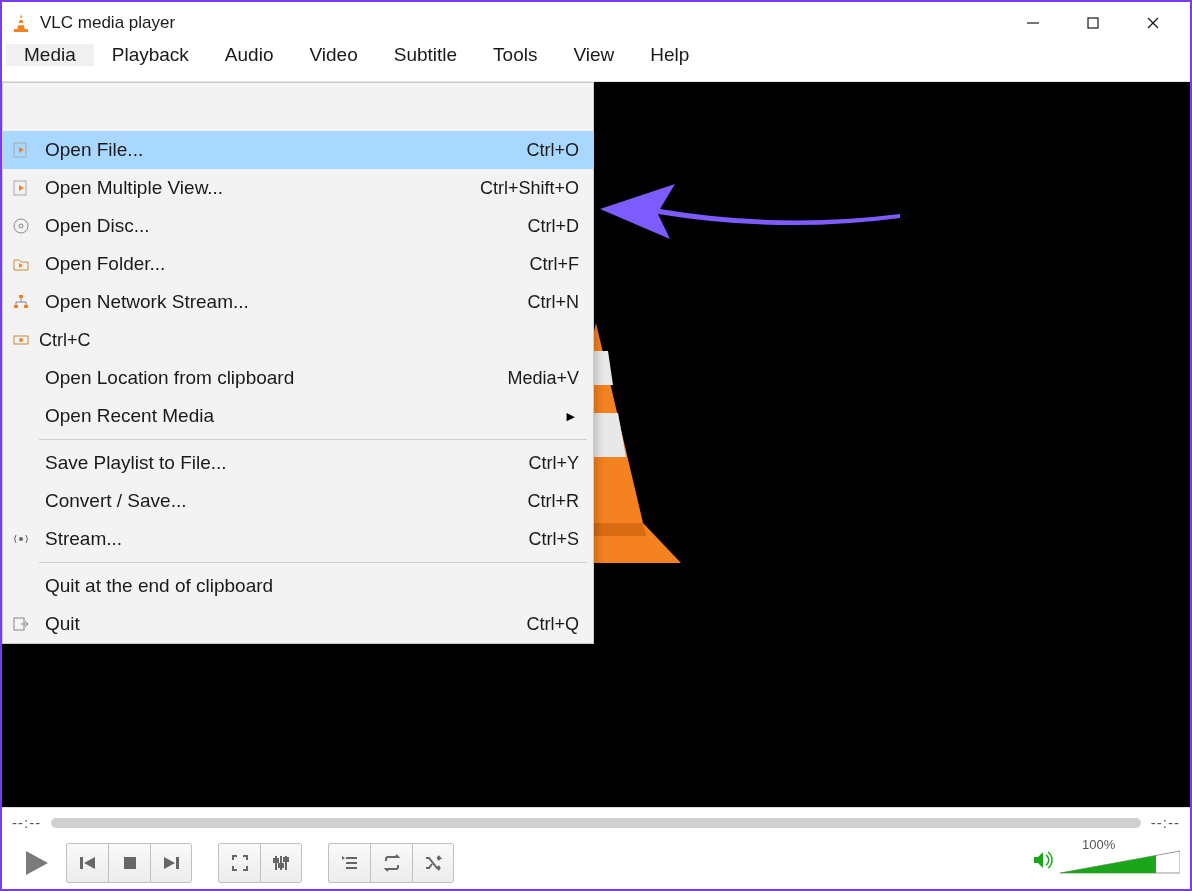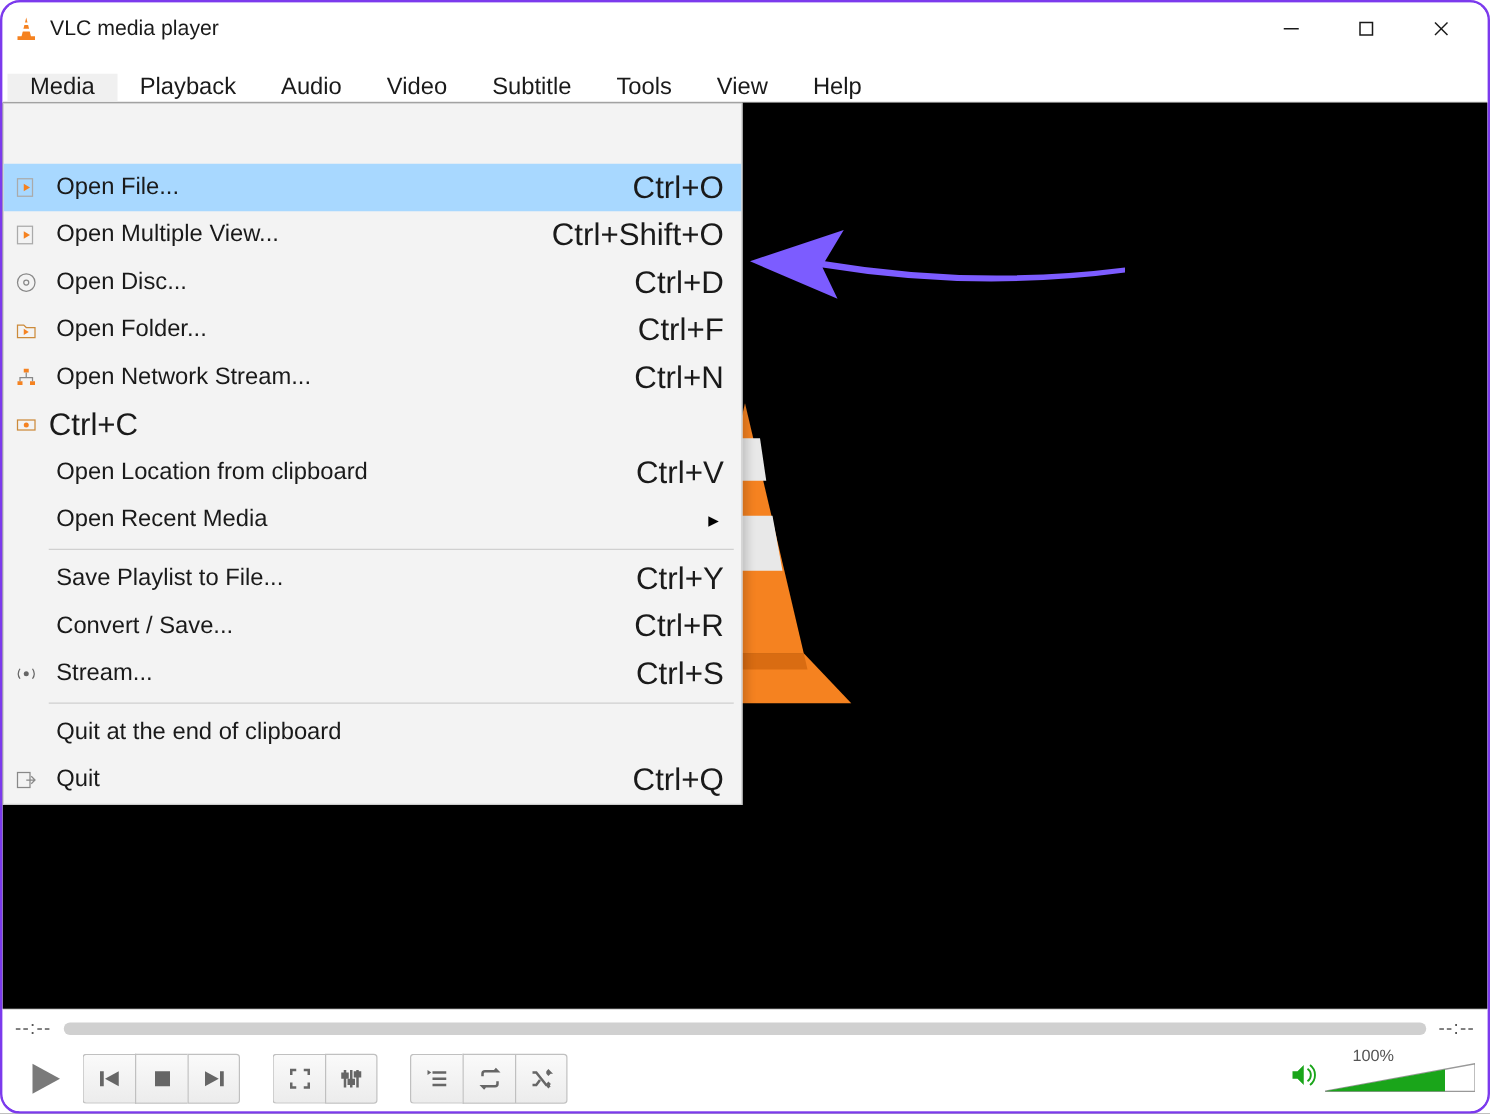--- a/index.html
+++ b/index.html
@@ -1,20 +1,20 @@
 <!DOCTYPE html>
 <html><head>
 <meta charset="utf-8">
 <style>
 * { box-sizing: border-box; margin: 0; padding: 0; font-family: "Segoe UI", Tahoma, sans-serif; }
 body { background: #fff; }
 .window {
   width: 1192px; height: 891px;
   border: 2px solid #7c3aed;
-  border-radius: 16px;
+  border-radius: 0;
   overflow: hidden;
   position: relative;
   background: #fff;
   display: flex;
   flex-direction: column;
 }
 .titlebar {
   height: 42px;
   display: flex;
   align-items: center;
@@ -27,21 +27,21 @@
 .win-btn {
   width: 58px; height: 42px;
   display: flex; align-items: center; justify-content: center;
   cursor: pointer;
 }
 .win-btn svg { stroke: #1a1a1a; fill: none; stroke-width: 1.2; }
 
 .menubar {
   height: 38px;
   display: flex;
-  align-items: flex-end;
+  align-items: flex-start;
   padding: 0 4px;
   background: #fff;
   border-bottom: 1px solid #e5e5e5;
 }
 .menu-item {
   padding: 0 18px;
   font-size: 19px;
   color: #1a1a1a;
   display: flex;
   align-items: center;
@@ -71,21 +71,21 @@
   height: 38px;
   font-size: 19px;
   color: #1a1a1a;
   cursor: pointer;
   padding-right: 14px;
 }
 .dd-item.highlight { background: #a8d8ff; margin-top: 48px; }
 .dd-icon { width: 36px; display: flex; justify-content: center; }
 .dd-icon svg { width: 18px; height: 18px; }
 .dd-label { flex: 1; padding-left: 6px; }
-.dd-shortcut { font-size: 25px; color: #1a1a1a; }
+.dd-shortcut { font-size: 18px; color: #1a1a1a; }
 .dd-submenu-arrow { font-size: 11px; color: #000; padding-right: 4px; }
 .dd-sep { height: 1px; background: #d0d0d0; margin: 4px 6px 4px 36px; }
 
 .cone {
   position: absolute;
   left: 50%; top: 50%;
   transform: translate(-50%, -50%);
   z-index: 1;
 }
 
@@ -255,21 +255,21 @@
             <svg viewBox="0 0 18 18">
               <rect x="2" y="5" width="14" height="8" fill="none" stroke="#cc8a3a"></rect>
               <circle cx="9" cy="9" r="2" fill="#f58220"></circle>
             </svg>
           </span>
         <span class="dd-shortcut">Ctrl+C</span>
       </div>
       <div class="dd-item">
         <span class="dd-icon"></span>
         <span class="dd-label">Open Location from clipboard</span>
-        <span class="dd-shortcut">Ctrl+V</span>
+        <span class="dd-shortcut">Media+V</span>
       </div>
       <div class="dd-item">
         <span class="dd-icon"></span>
         <span class="dd-label">Open Recent Media</span>
         <span class="dd-submenu-arrow">▶</span>
       </div>
       <div class="dd-sep"></div>
 
       <div class="dd-item">
         <span class="dd-icon"></span>

